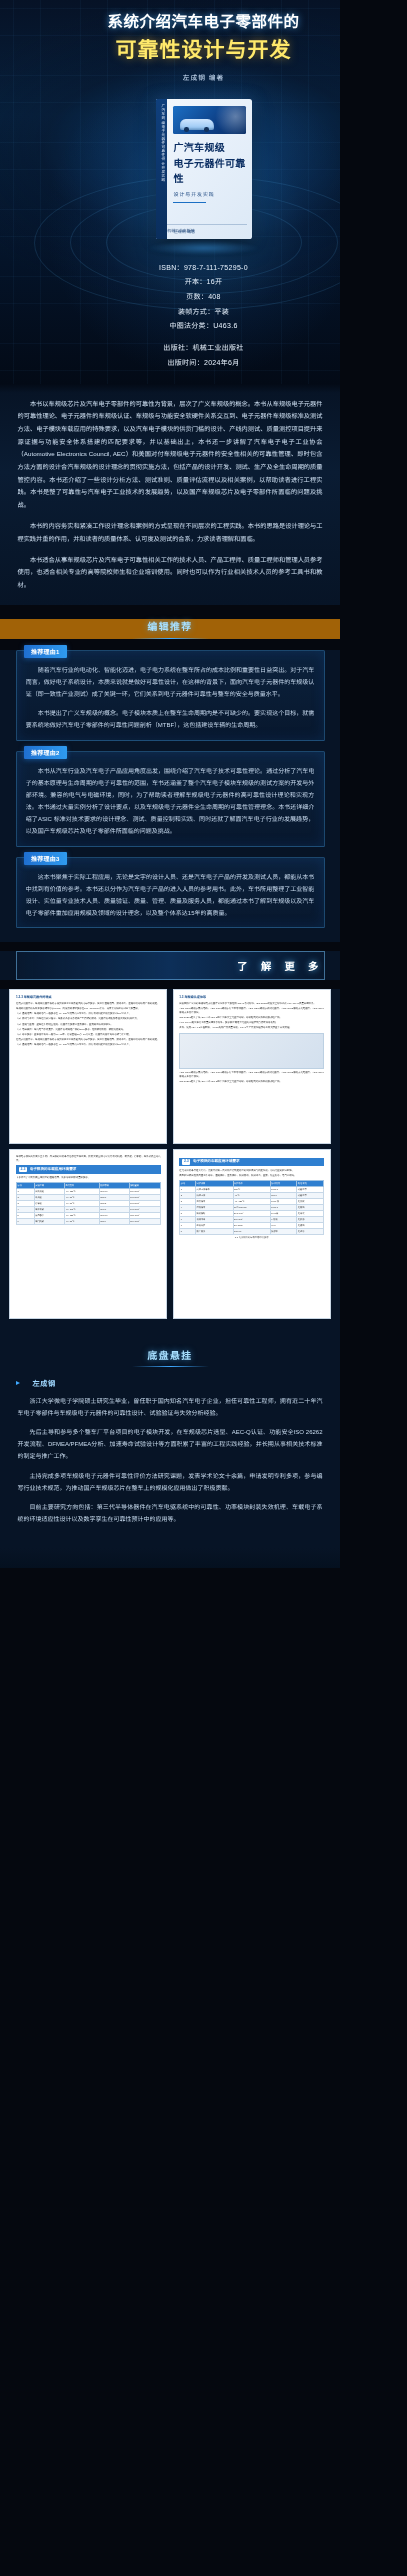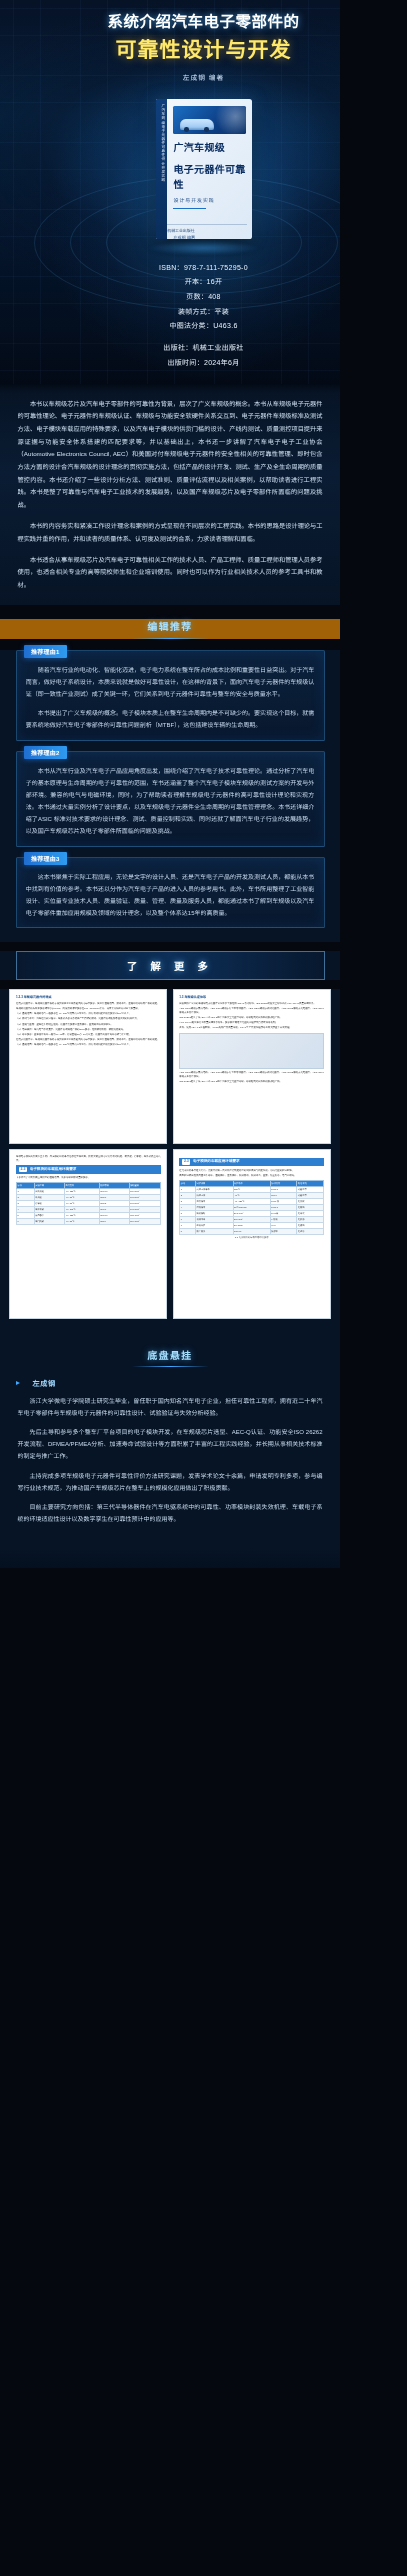--- a/index.html
+++ b/index.html
@@ -167,21 +167,21 @@
   .rec-card p{
     margin:0; font-size: 6px; line-height: 2.0; color:#cadcf0;
     text-indent: 2em; text-align: justify;
   }
 
   
   .more-banner{
     margin: 9.3px 15.5px 8.2px;
     border: 0.5px solid rgba(120,200,255,.5);
     padding: 6.2px 0;
-    text-align:center;
+    text-align:right;
     background: linear-gradient(90deg, rgba(10,40,80,.2), rgba(20,80,150,.45), rgba(10,40,80,.2));
   }
   .more-banner span{
     font-size: 10.3px; font-weight:bold; letter-spacing: 5.2px; color:#ffffff;
     text-shadow: 0 0 6.2px rgba(90,190,255,.8);
   }
 
   
   .preview-grid{
     display:grid; grid-template-columns: 1fr 1fr; gap: 5.2px;
@@ -249,21 +249,21 @@
     </div>
 
     <div class="cover-stage">
       <div class="book">
         <div class="spine">广汽车规级电子元器件可靠性设计开发实践</div>
         <div class="bodyc">
           <div class="topband">
             <div class="car"></div>
           </div>
           <div class="btitle">广汽车规级</div>
-          <div class="btitle" style="margin-top:8px">电子元器件可靠性</div>
+          <div class="btitle" style="margin-top:2px">电子元器件可靠性</div>
           <div class="bsub">设计与开发实践</div>
           <div class="brule"></div>
           <div class="bauthor">左成钢 编著</div>
         </div>
         <div class="bpub">机械工业出版社</div>
       </div>
       <div class="book-shadow"></div>
     </div>
 
     <div class="meta">

